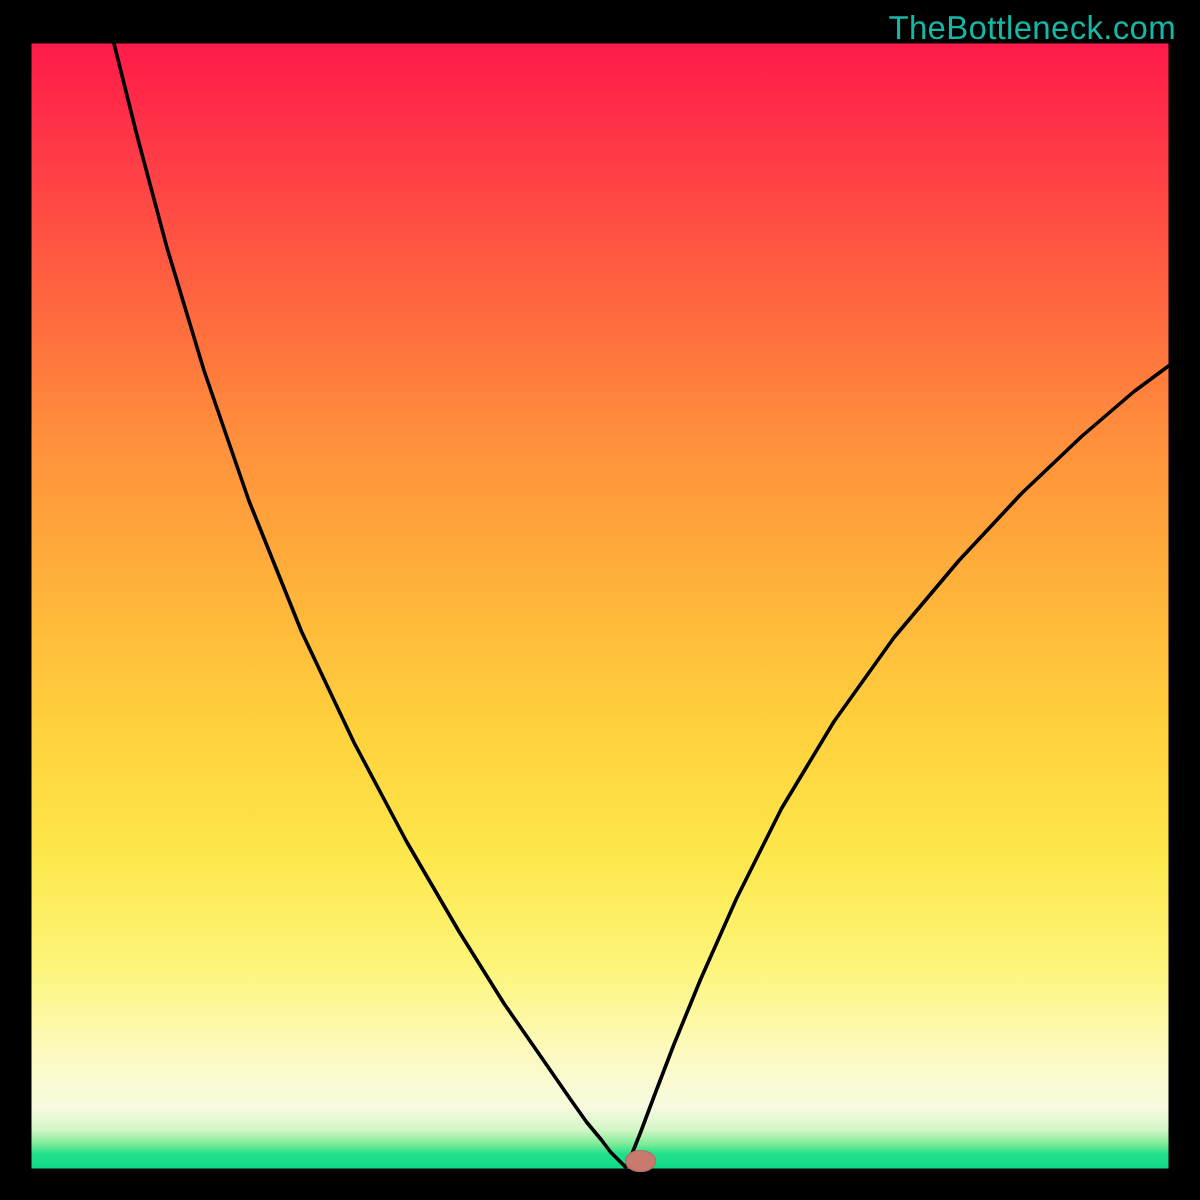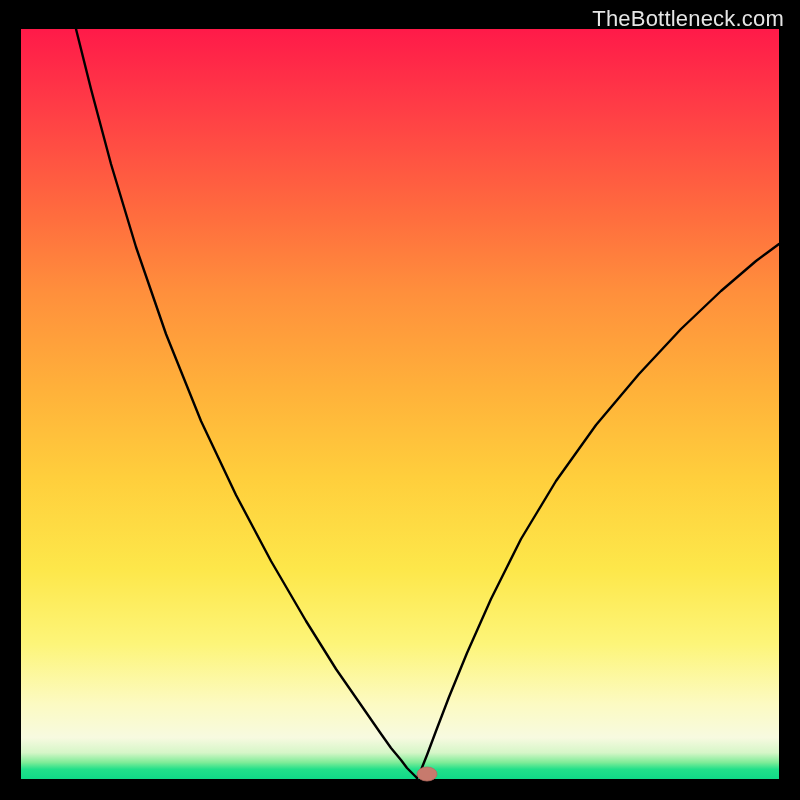--- a/index.html
+++ b/index.html
@@ -14,21 +14,21 @@
   .frame {
     position: relative;
     width: 800px;
     height: 800px;
     background: #000;
   }
   .watermark {
     position: absolute;
     top: 6px;
     right: 16px;
-    color: #e5e5e5;
+    color: #14b8a6;
     font-size: 22px;
     font-weight: 400;
     letter-spacing: 0.2px;
     z-index: 10;
   }
   .plot-area {
     position: absolute;
     left: 21px;
     top: 29px;
     width: 758px;

